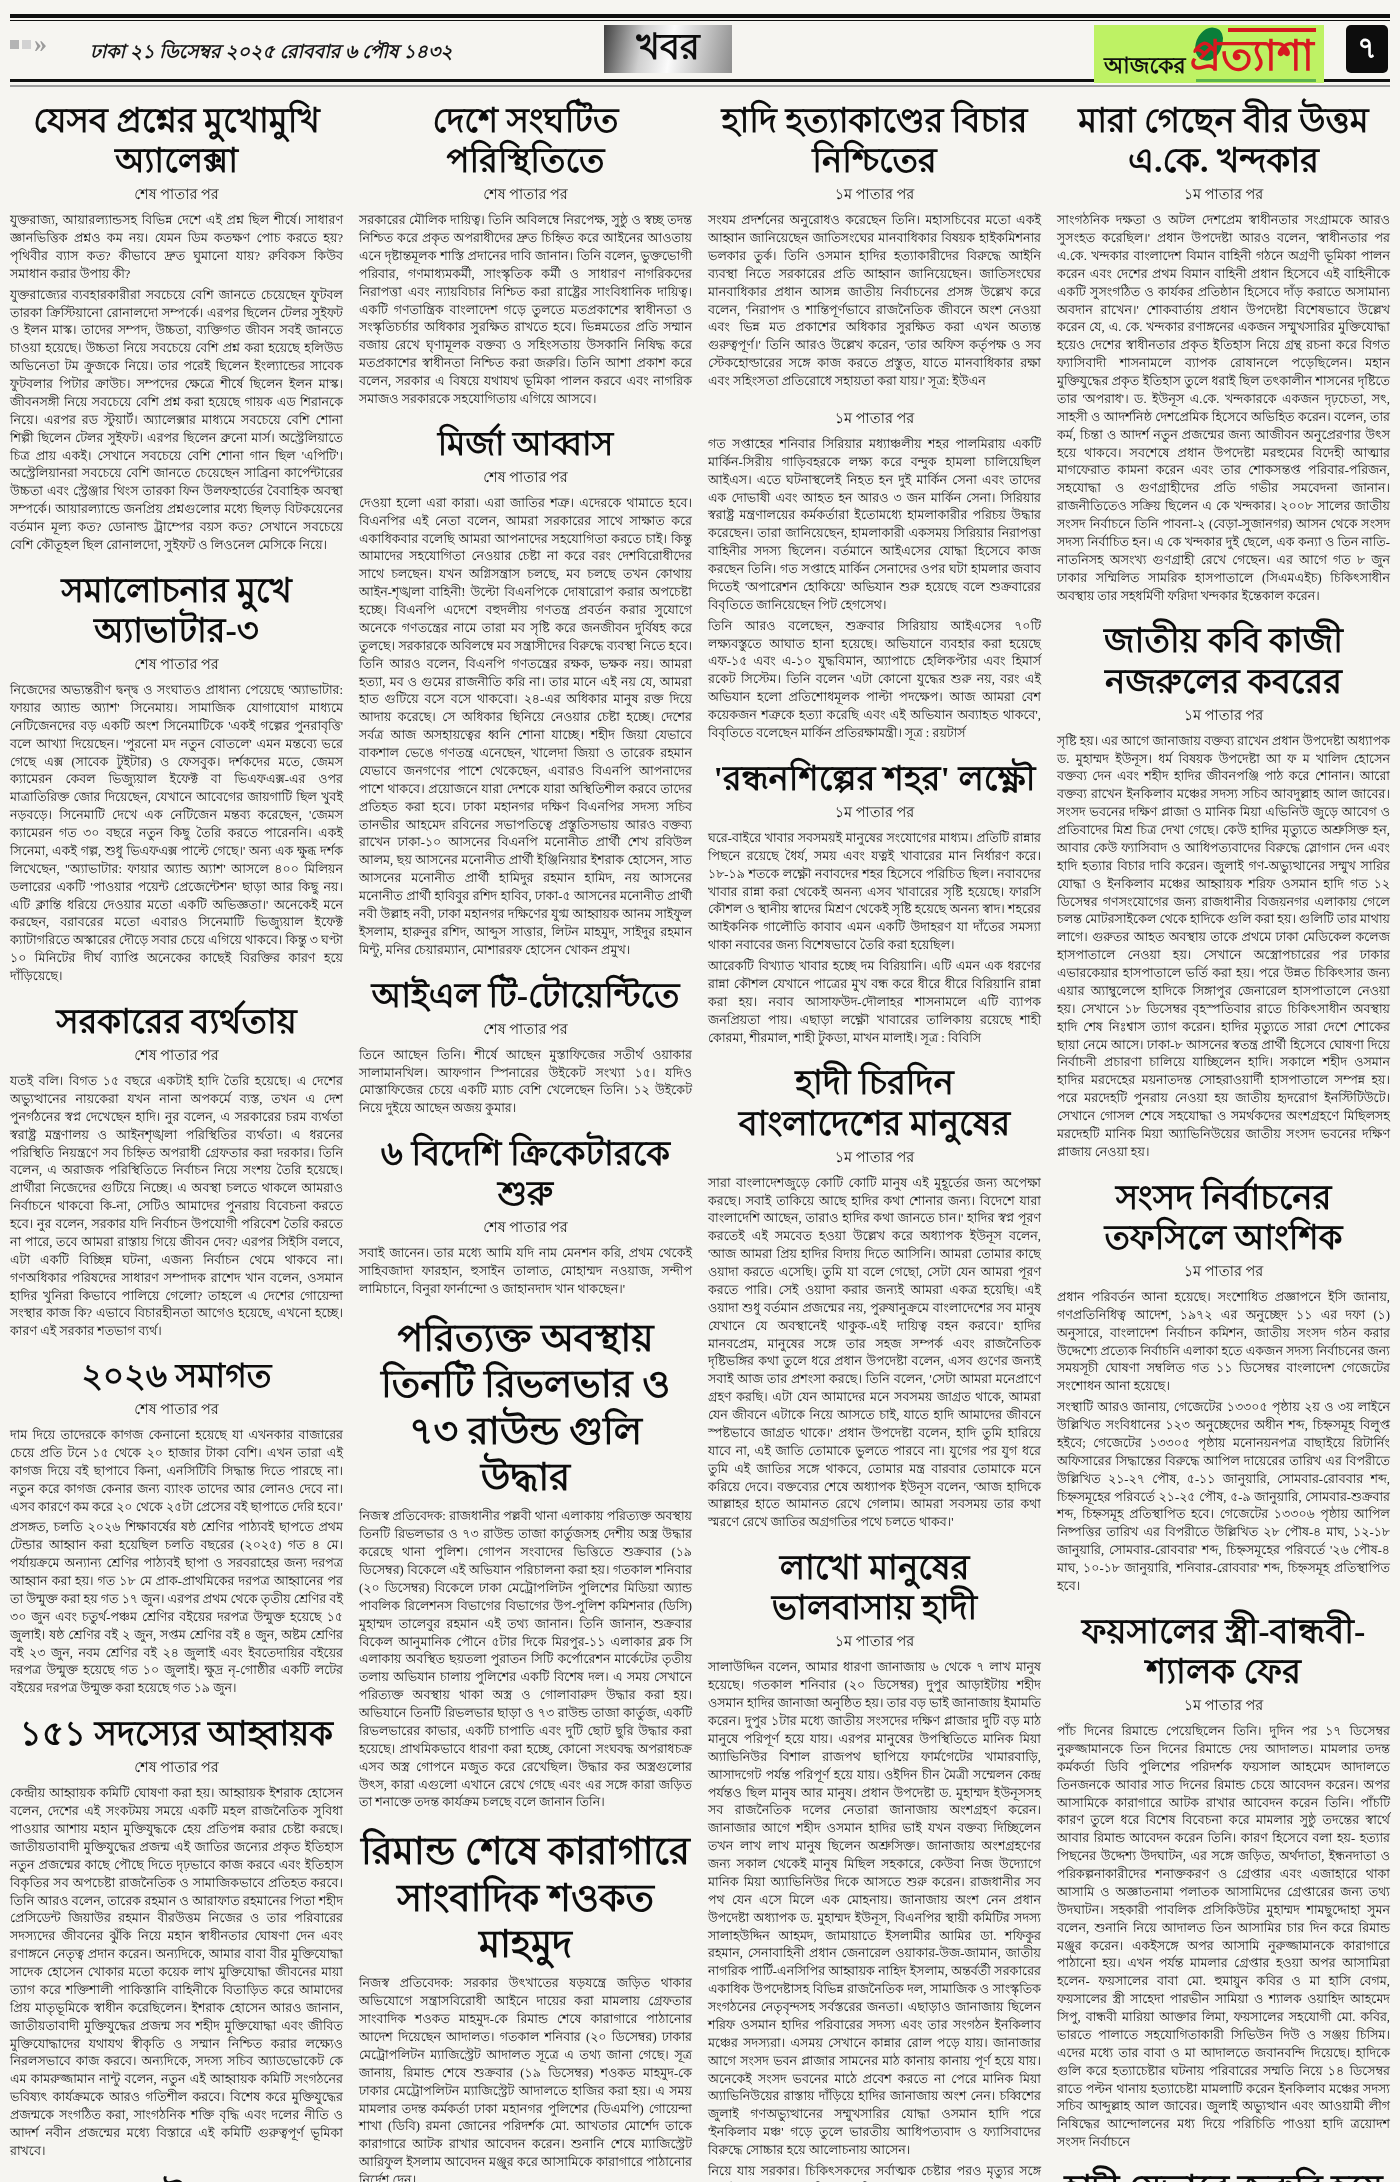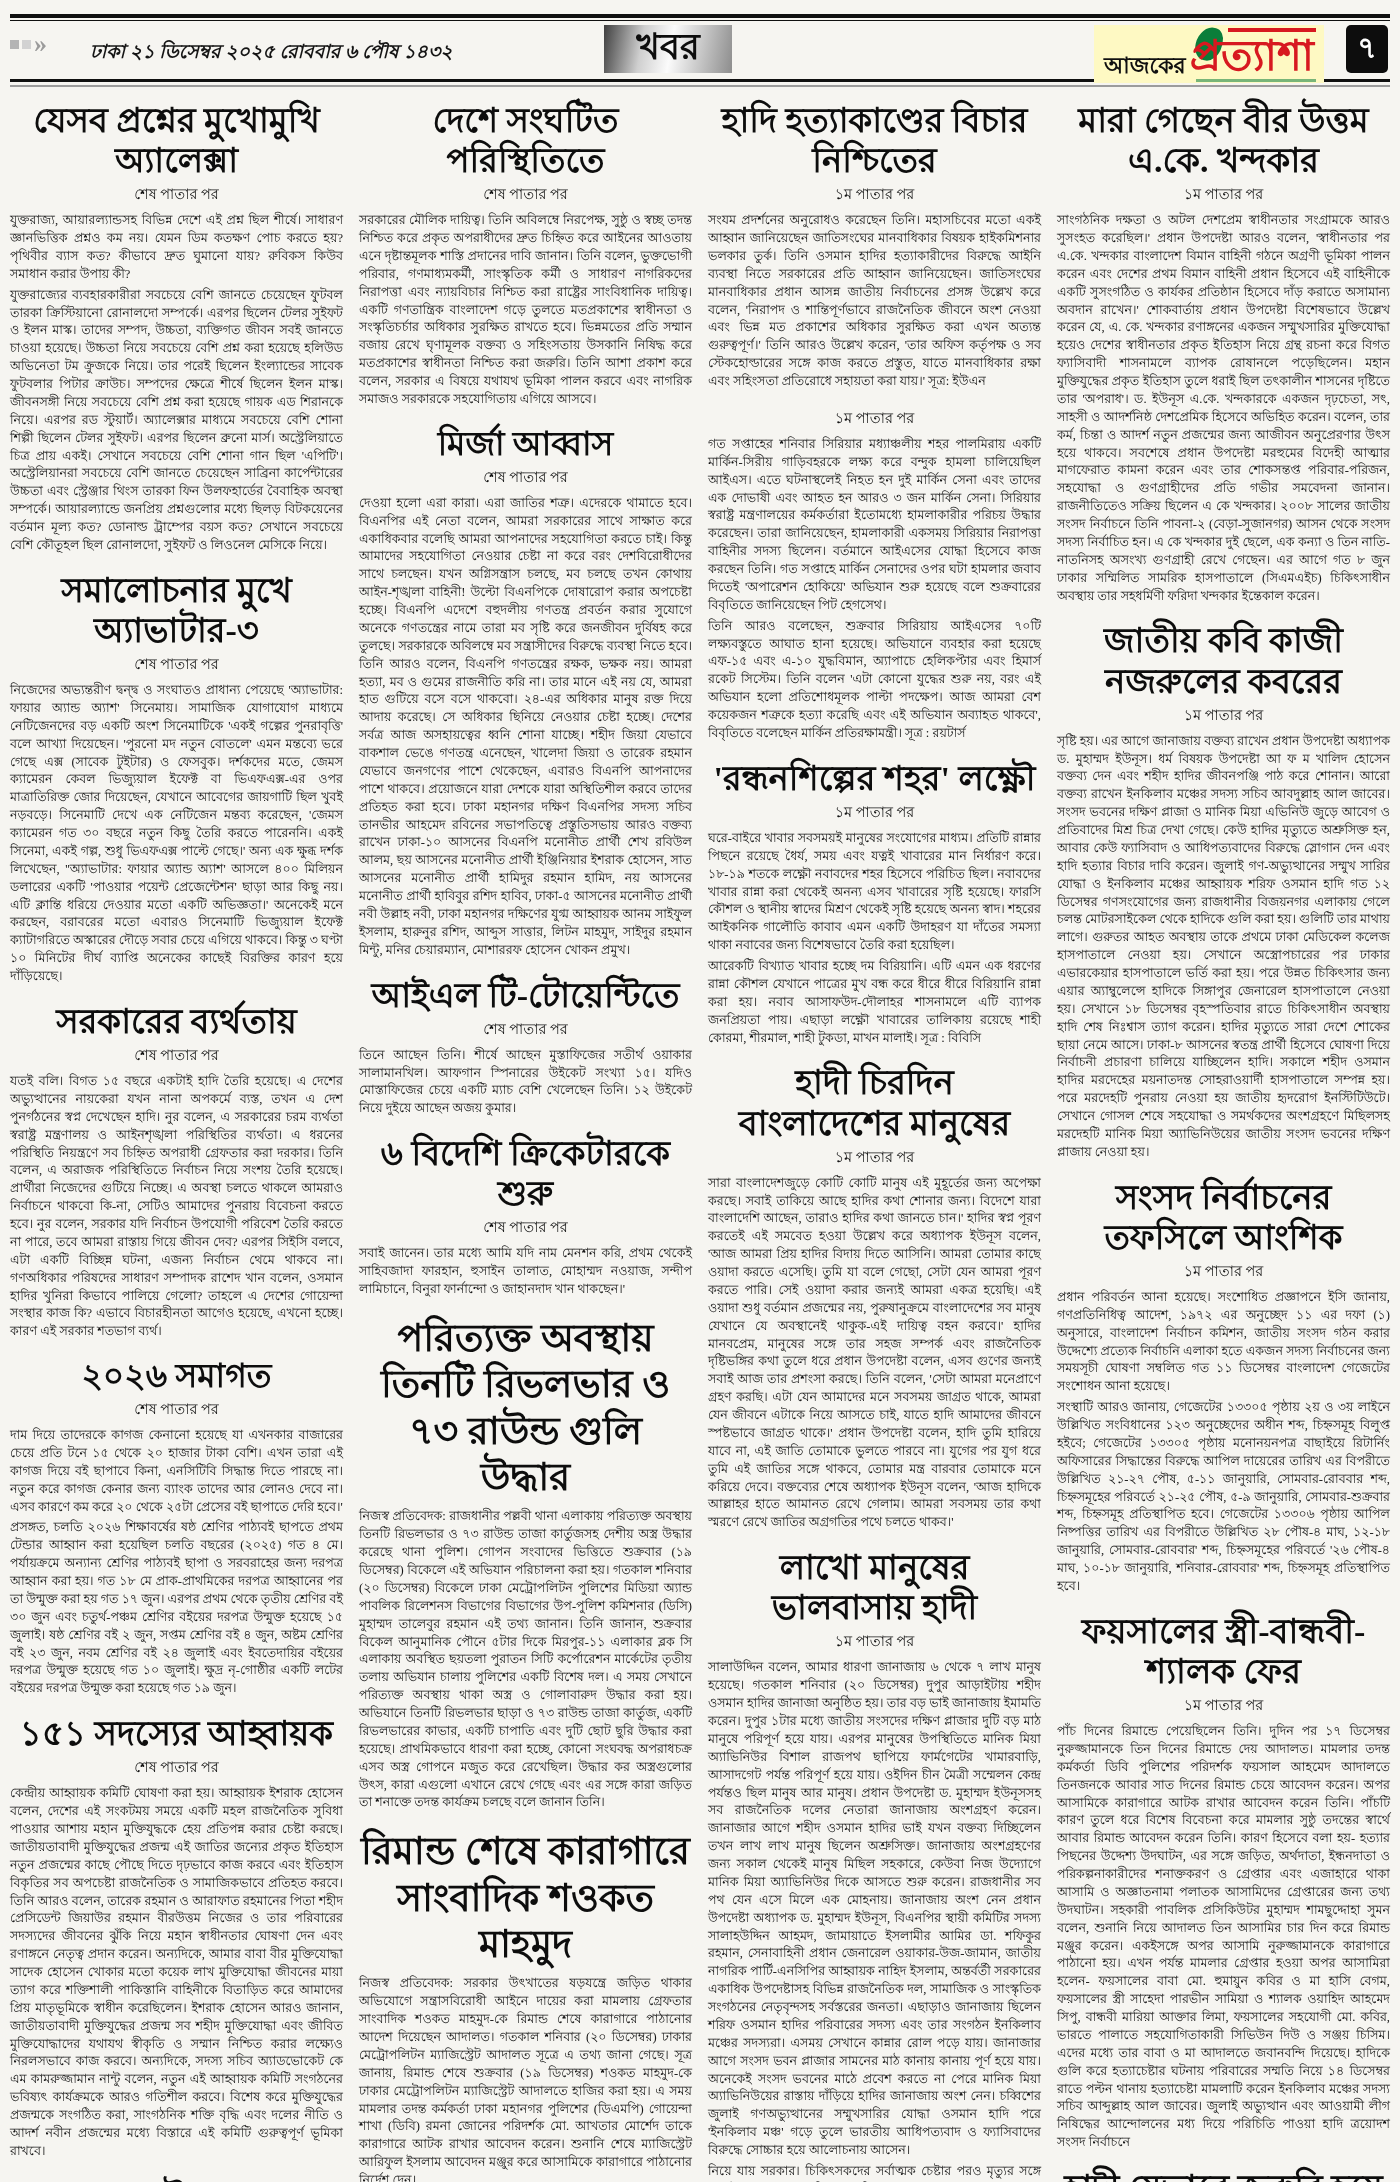--- a/index.html
+++ b/index.html
@@ -10,21 +10,21 @@
   .masthead{position:relative;height:56px;}
   .corner-icon{position:absolute;left:0;top:10px;display:flex;align-items:center;gap:3px;}
   .corner-icon .sq{width:9px;height:9px;background:#b4b4b4;display:inline-block;}
   .corner-icon .sq2{width:9px;height:9px;background:#d2d2d2;display:inline-block;}
   .corner-icon .chev{color:#9b9b9b;font-size:26px;line-height:1;font-weight:700;}
   .date-line{position:absolute;left:80px;top:16px;font-weight:700;font-size:19px;white-space:nowrap;font-style:italic;}
   .section-box{position:absolute;left:594px;top:4px;width:128px;height:48px;
       background:linear-gradient(100deg,#3f3f3f 0%,#cfcfcf 30%,#fbfbfb 52%,#8d8d8d 100%);
       display:flex;align-items:center;justify-content:center;
       font-size:36px;font-weight:700;color:#0d0d0d;}
-  .brand{position:absolute;right:66px;top:4px;height:48px;background:#fef9c3;
+  .brand{position:absolute;right:66px;top:4px;height:48px;background:#bef264;
       display:flex;align-items:flex-end;padding:4px 10px 6px;gap:4px;}
   .brand .prefix{font-size:22px;font-weight:700;color:#101010;line-height:1;}
   .brand .mainwrap{position:relative;display:inline-block;}
   .brand .greenblob{position:absolute;left:6px;top:-8px;width:26px;height:34px;background:#0a7e3a;
       border-radius:60% 40% 55% 45%;transform:rotate(14deg);}
   .brand .main{position:relative;font-size:42px;font-weight:700;color:#d71920;line-height:1;}
   .brand .tag-top{position:absolute;top:3px;right:8px;width:88px;height:4px;background:#d71920;}
   .brand .tag-bottom{position:absolute;bottom:1px;right:8px;width:120px;height:3px;background:#0a7e3a;opacity:.55;}
   .page-num{position:absolute;right:2px;top:4px;width:42px;height:48px;background:#0d0d0d;color:#fff;
       display:flex;align-items:center;justify-content:center;font-size:30px;font-weight:700;border-radius:5px;}

